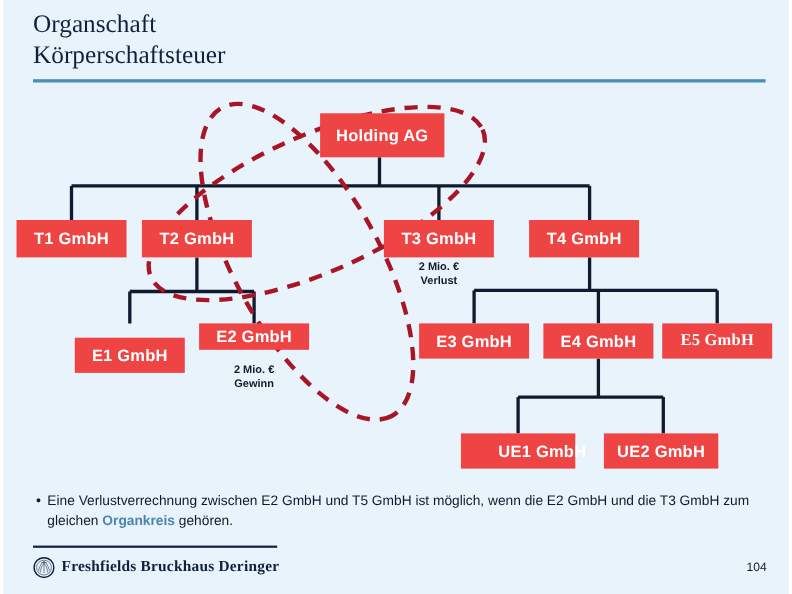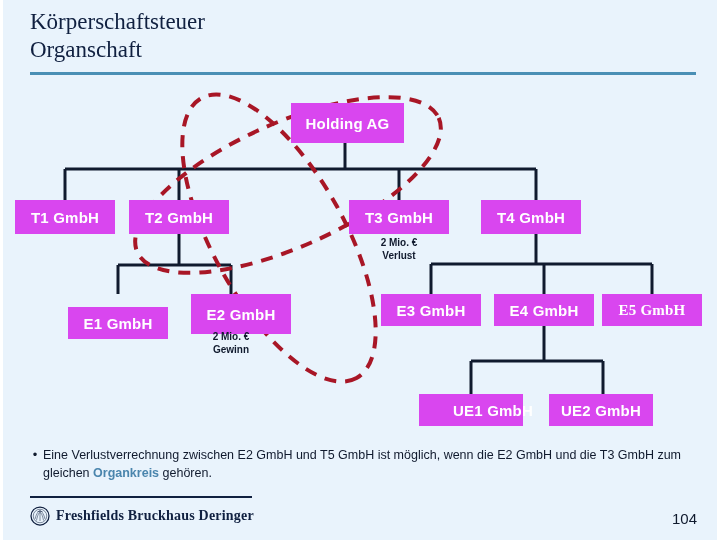--- a/index.html
+++ b/index.html
@@ -52,21 +52,21 @@
     left: 0;
     top: 0;
     width: 720px;
     height: 540px;
     pointer-events: none;
   }
 
   
   .node {
     position: absolute;
-    background: #d946ef;
+    background: #ef4444;
     color: #ffffff;
     font-family: "Liberation Sans", sans-serif;
     font-weight: bold;
     font-size: 15px;
     display: flex;
     align-items: center;
     justify-content: center;
     letter-spacing: 0.2px;
     white-space: nowrap;
     box-sizing: border-box;
@@ -137,32 +137,32 @@
     font-weight: bold;
     font-size: 14px;
     color: #102040;
     white-space: nowrap;
     letter-spacing: 0.2px;
   }
   #page-number {
     position: absolute;
     right: 20px;
     top: 510px;
-    font-size: 15px;
+    font-size: 11px;
     color: #101a2e;
   }
 </style>
 </head>
 <body>
 
 <div id="slide">
 
   <div id="title-block">
+    <div class="title-line">Organschaft</div>
     <div class="title-line">Körperschaftsteuer</div>
-    <div class="title-line">Organschaft</div>
   </div>
   <div id="title-rule"></div>
 
   <svg id="overlay" viewBox="0 0 720 540">
     <g stroke="#101a2e" stroke-width="3" fill="none" stroke-linecap="butt">
 
       <path d="M 342,143 L 342,169"></path>
       <path d="M 62,169 L 533,169"></path>
       <path d="M 62,169 L 62,200"></path>
       <path d="M 176,169 L 176,200"></path>
@@ -193,21 +193,21 @@
   </svg>
 
   <div class="node" style="left:288px; top:103px; width:113px; height:40px;">Holding AG</div>
 
   <div class="node" style="left:12px; top:200px; width:100px; height:34px;text-align:center;">T1 GmbH</div>
   <div class="node" style="left:126px; top:200px; width:100px; height:34px;">T2 GmbH</div>
   <div class="node" style="left:346px; top:200px; width:100px; height:34px;">T3 GmbH</div>
   <div class="node" style="left:478px; top:200px; width:100px; height:34px;">T4 GmbH</div>
 
   <div class="node" style="left:65px; top:294px; width:100px; height:32px;margin-top:13px;">E1 GmbH</div>
-  <div class="node" style="left:188px; top:294px; width:100px; height:40px;">E2 GmbH</div>
+  <div class="node" style="left:178px; top:294px; width:100px; height:24px;">E2 GmbH</div>
   <div class="node" style="left:378px; top:294px; width:100px; height:32px;">E3 GmbH</div>
   <div class="node" style="left:491px; top:294px; width:100px; height:32px;">E4 GmbH</div>
   <div class="node" style="left:599px; top:294px; width:100px; height:32px;font-family:Liberation Serif, serif;">E5 GmbH</div>
 
   <div class="node" style="left:416px; top:394px; width:104px; height:32px;padding-left:44px;">UE1 GmbH</div>
   <div class="node" style="left:546px; top:394px; width:104px; height:32px;">UE2 GmbH</div>
 
   <div class="note" style="left:346px; top:236px; width:100px;">
     <div>2 Mio. €</div>
     <div>Verlust</div>

